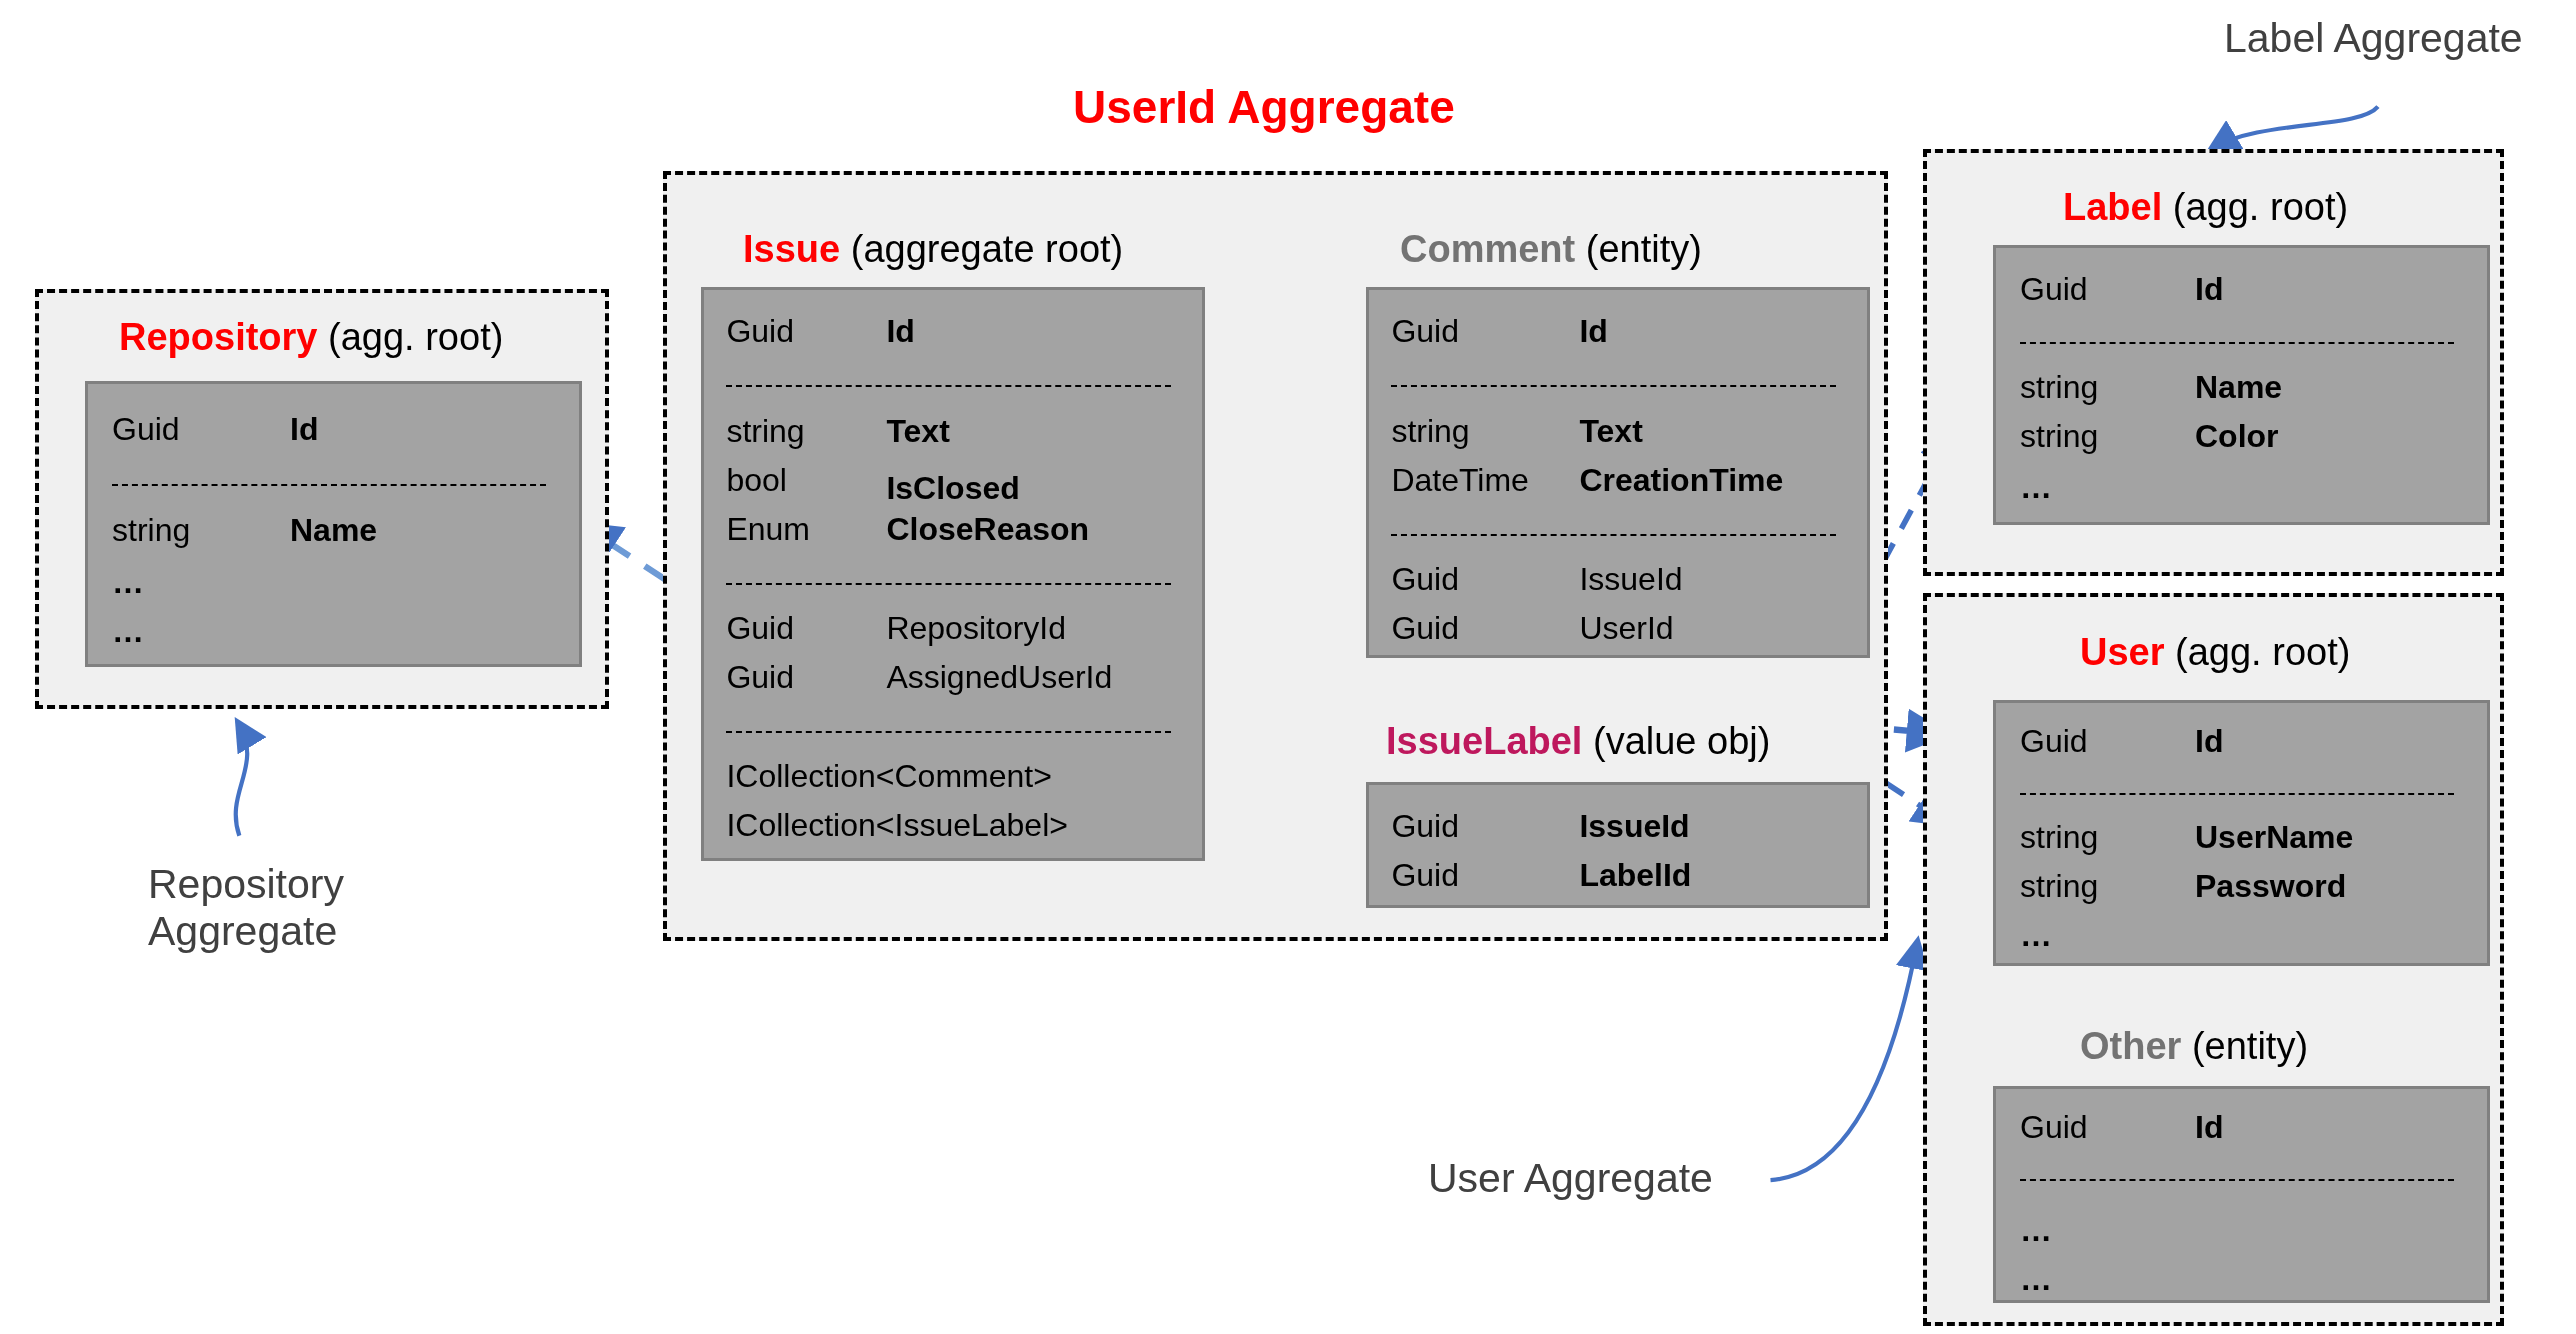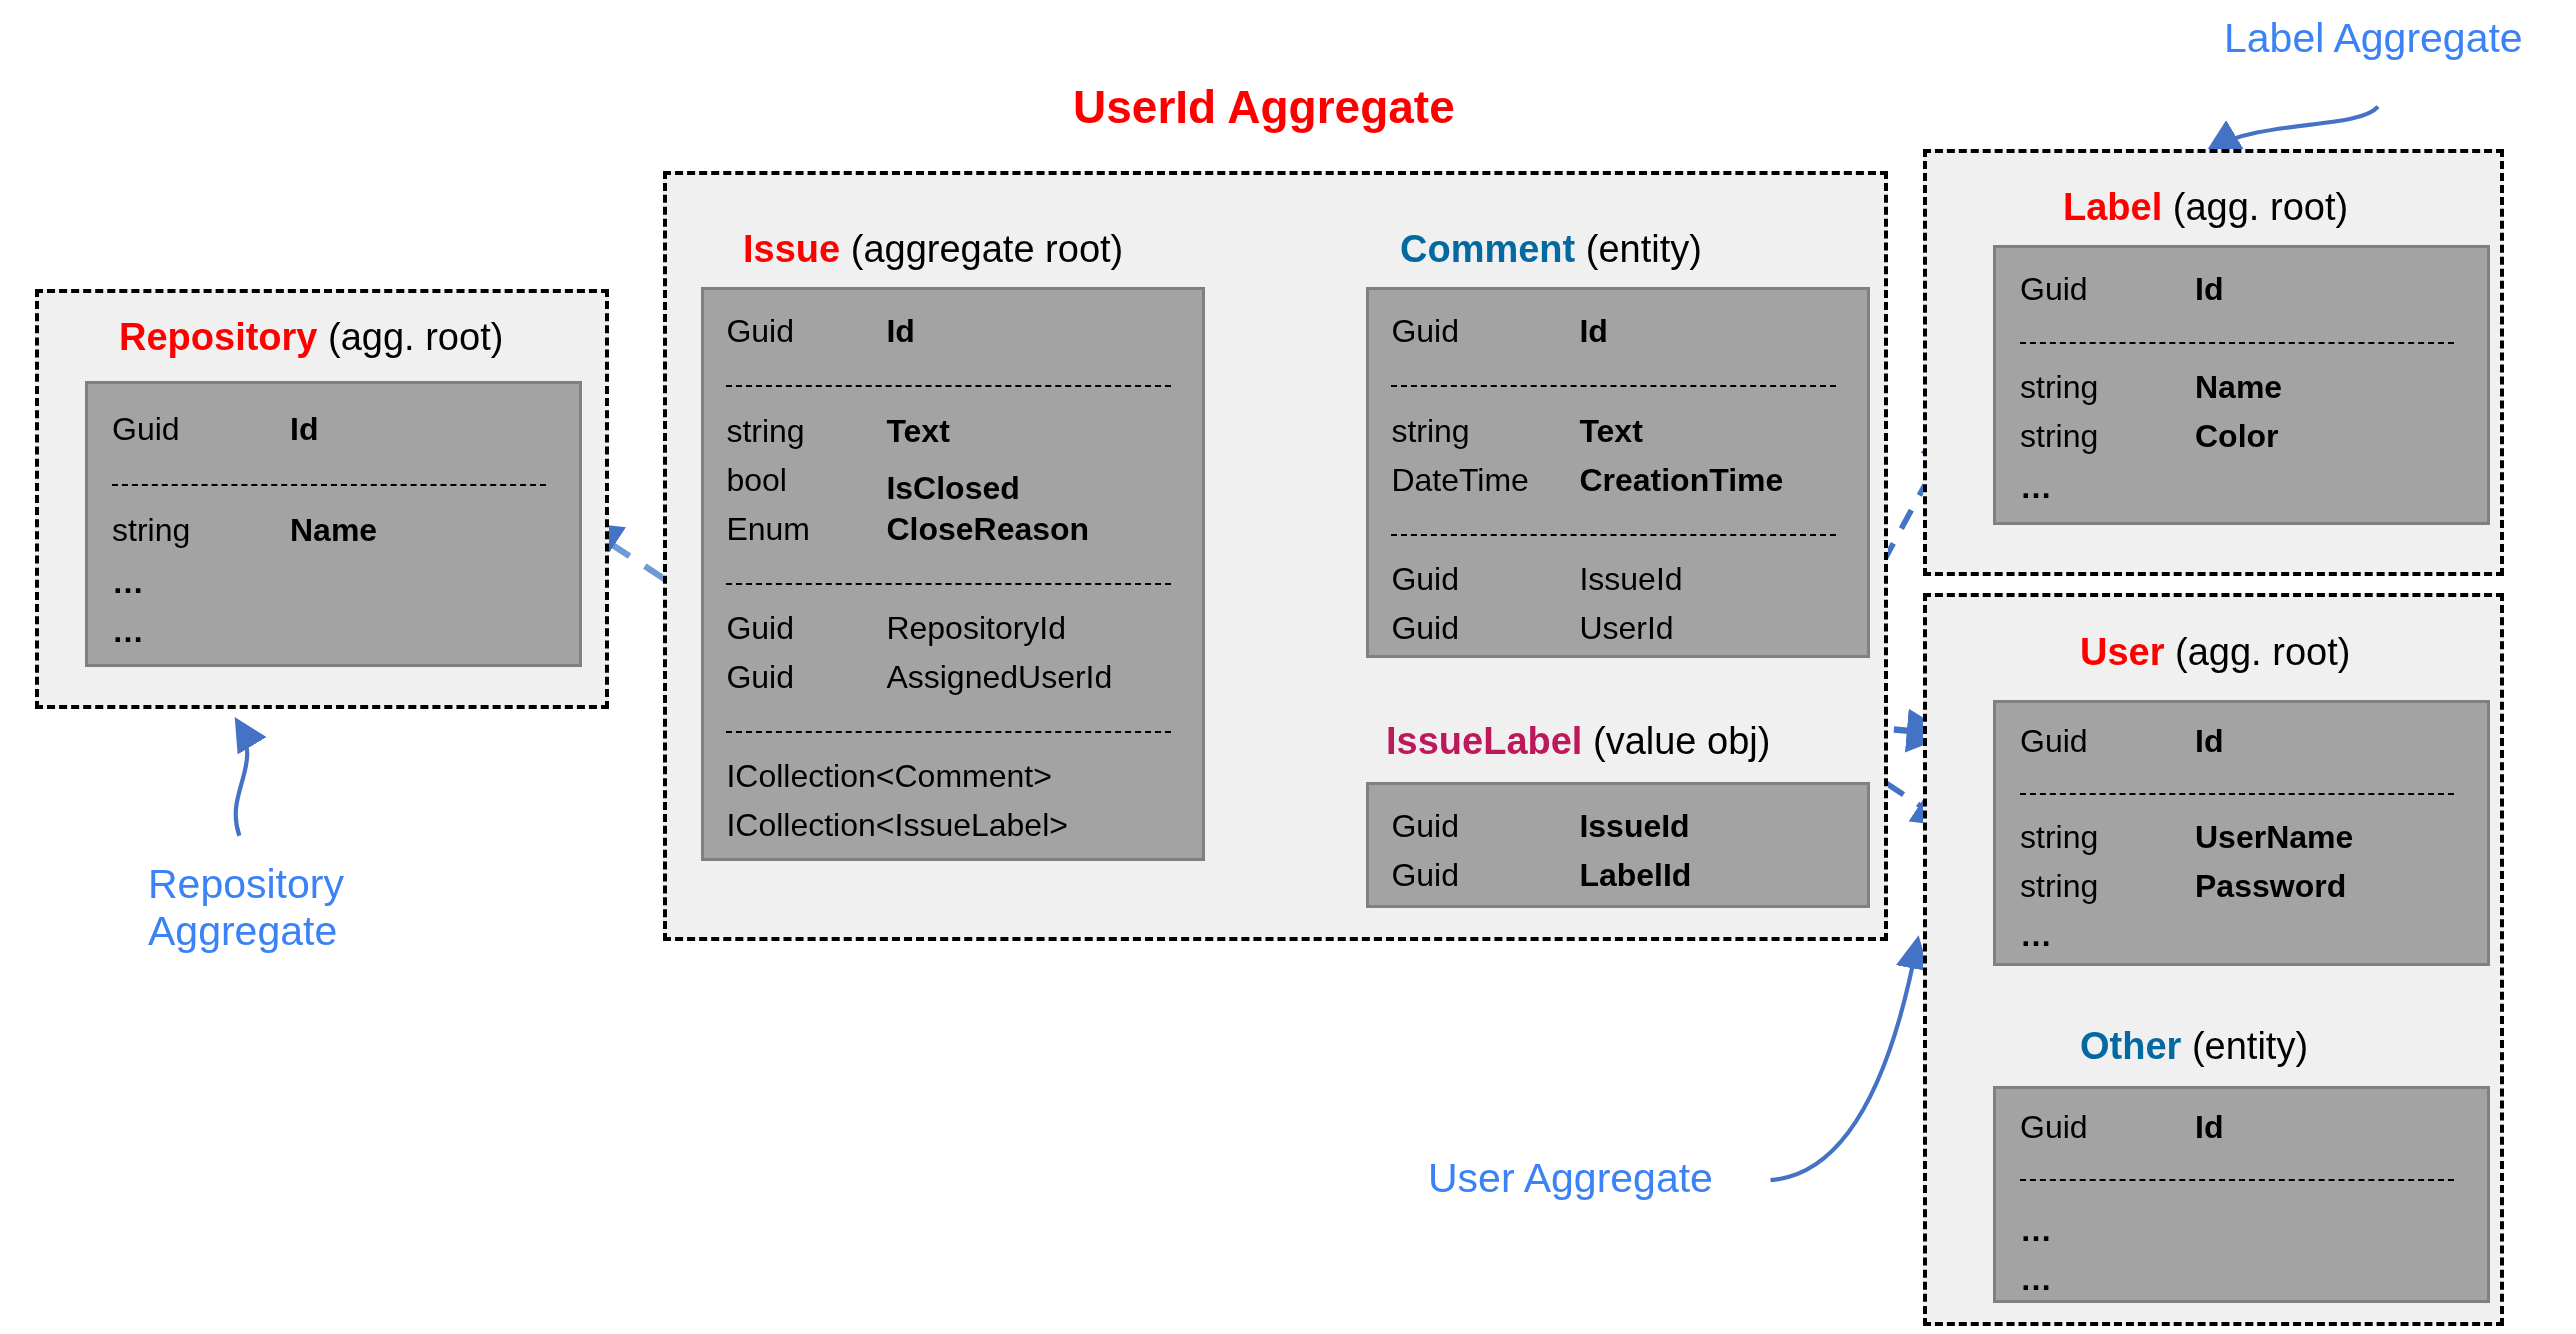--- a/index.html
+++ b/index.html
@@ -22,21 +22,21 @@
   .entity-title {
     position: absolute;
     white-space: nowrap;
     font-size: 38px;
     line-height: 1;
     color: #000;
   }
   .entity-title .nm { font-weight: bold; }
   .entity-title .kind { font-weight: normal; }
   .c-red  { color: #FF0000; }
-  .c-green{ color: #0369a1; }
+  .c-green{ color: #737373; }
   .c-cyan { color: #be185d; }
 
   
   .card {
     position: absolute;
     background: #a3a3a3;
     border: 3.5px solid #808080;
   }
   .row {
     position: absolute;
@@ -51,21 +51,21 @@
   .sep {
     position: absolute;
     border-top: 2.8px dashed #000000;
     height: 0;
   }
   .dots { position:absolute; font-size:32px; line-height:1; font-weight:bold; color:#000; letter-spacing:1.4px;}
 
   
   .callout {
     position: absolute;
-    color: #3b82f6;
+    color: #404040;
     font-size: 41px;
     line-height: 1.15;
     white-space: pre;
   }
   .big-title {
     position: absolute;
     color: #FF0000;
     font-size: 46px;
     font-weight: bold;
     line-height: 1;

